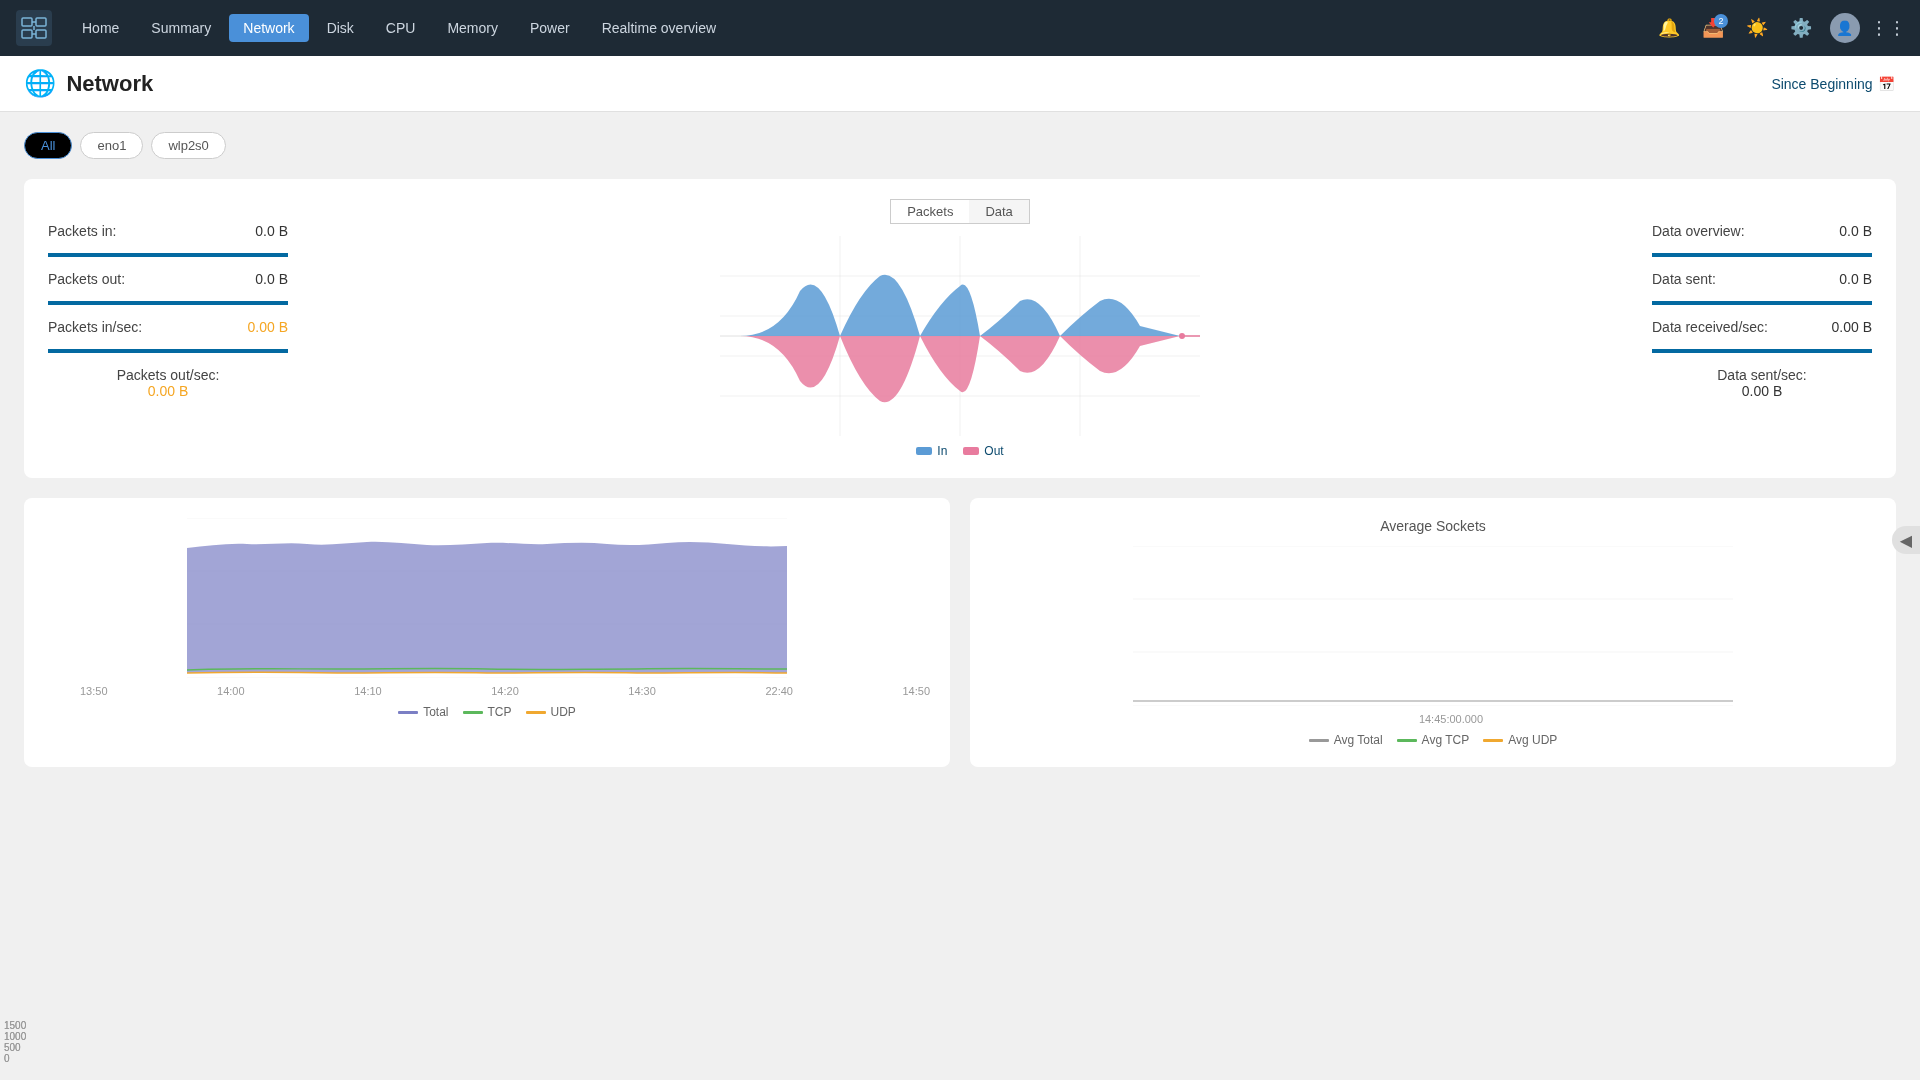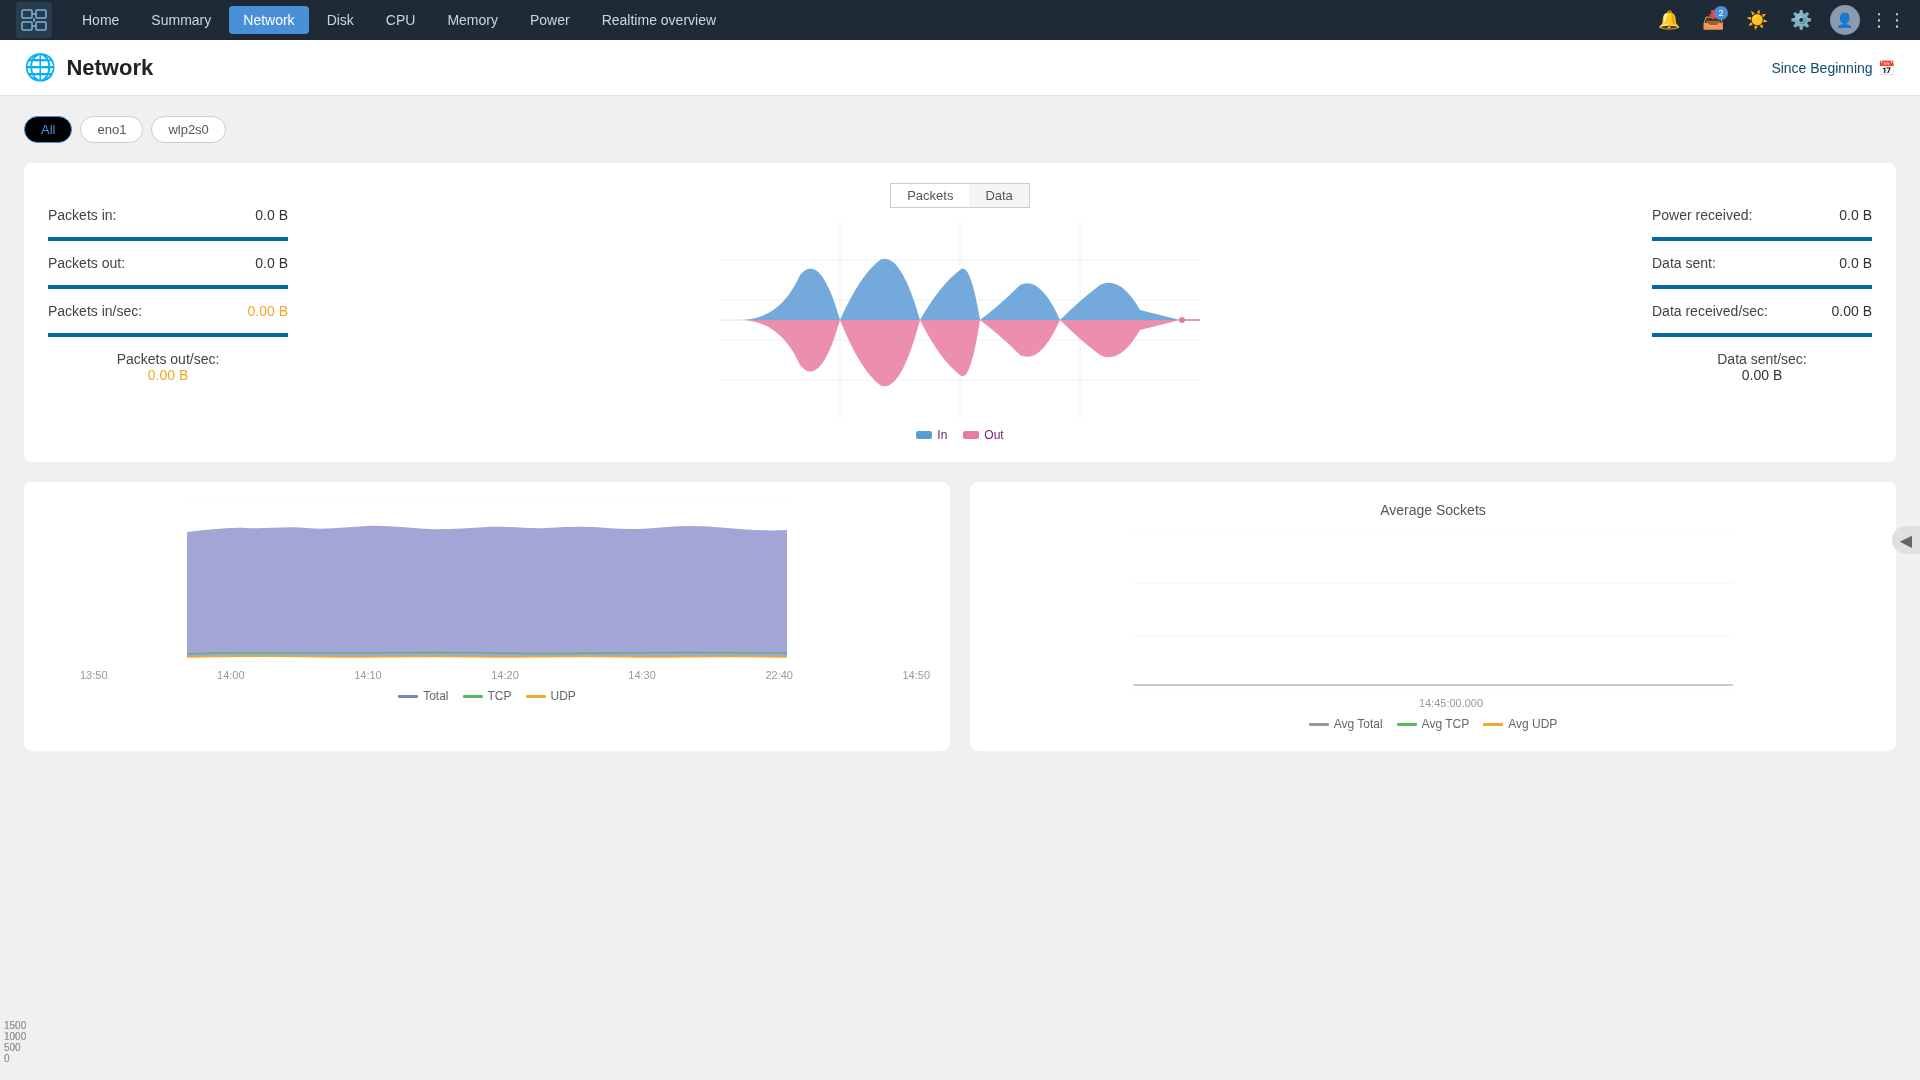--- a/index.html
+++ b/index.html
@@ -3,21 +3,21 @@
   <meta charset="utf-8">
   <style>
     * { box-sizing: border-box; margin: 0; padding: 0; }
     body { font-family: -apple-system, BlinkMacSystemFont, 'Segoe UI', sans-serif; background: #f0f0f0; color: #333; font-size: 14px; }
 
     
     .navbar {
       background: #1e2a35;
       display: flex;
       align-items: center;
-      height: 40px;
+      height: 56px;
       padding: 0 16px;
       gap: 4px;
     }
     .navbar .logo {
       width: 36px; height: 36px; margin-right: 12px;
     }
     .navbar .nav-item {
       color: #cdd6e0;
       padding: 6px 14px;
       border-radius: 4px;
@@ -122,21 +122,21 @@
     
     .butterfly-chart {
       width: 480px; height: 200px; position: relative;
     }
     .butterfly-chart svg { width: 100%; height: 100%; }
 
     
     .chart-legend {
       display: flex; gap: 16px; margin-top: 8px; align-items: center; justify-content: center;
     }
-    .legend-item { display: flex; align-items: center; gap: 5px; font-size: 12px; color: #701a75; }
+    .legend-item { display: flex; align-items: center; gap: 5px; font-size: 12px; color: #0c4a6e; }
     .legend-dot { width: 16px; height: 8px; border-radius: 2px; }
 
     
     .bottom-charts {
       display: flex; gap: 20px;
     }
     .chart-card {
       flex: 1; background: #fff; border-radius: 8px; padding: 20px;
     }
     .chart-title {
@@ -276,21 +276,21 @@
         </div>
         <div class="legend-item">
           <div class="legend-dot" style="background:#e87b9e;"></div>
           <span>Out</span>
         </div>
       </div>
     </div>
 
     <div class="stats-right">
       <div class="stat-row">
-        <span class="stat-label">Power received:</span>
+        <span class="stat-label">Data overview:</span>
         <span class="stat-value">0.0 B</span>
       </div>
       <div class="stat-row">
         <span class="stat-label">Data sent:</span>
         <span class="stat-value">0.0 B</span>
       </div>
       <div class="stat-row">
         <span class="stat-label">Data received/sec:</span>
         <span class="stat-value">0.00 B</span>
       </div>

